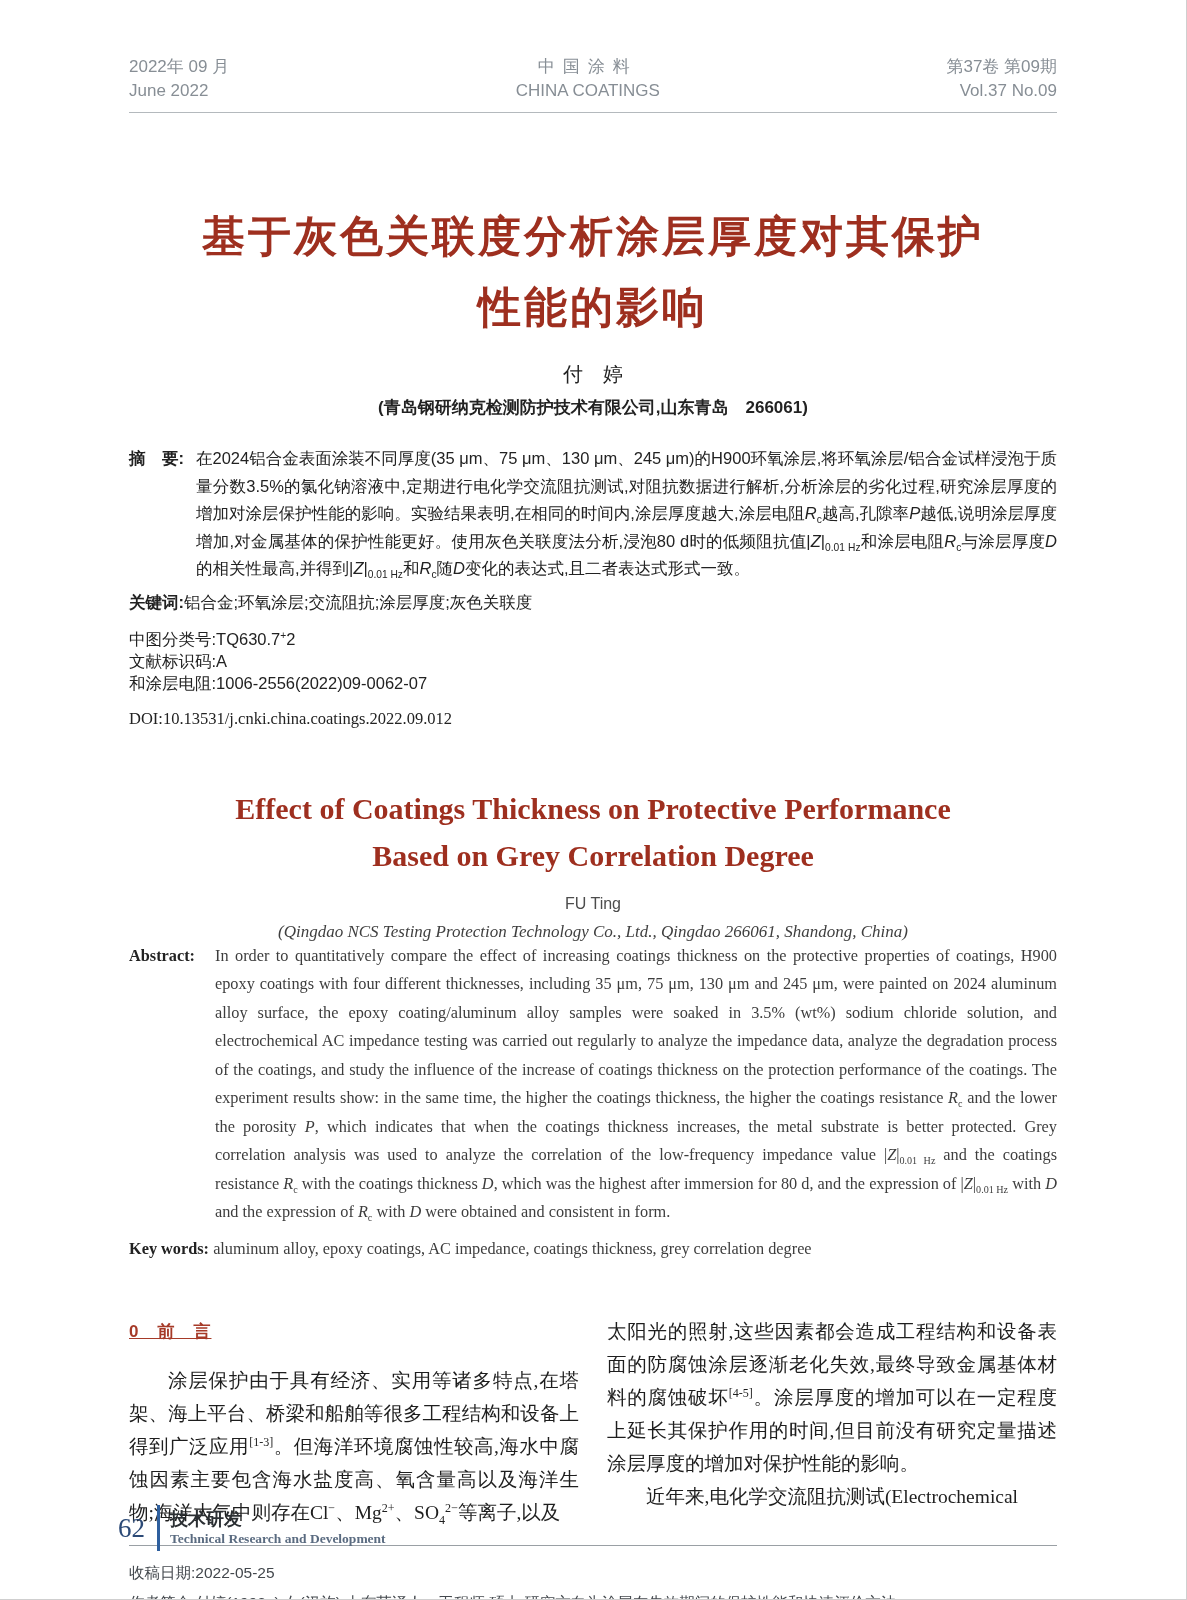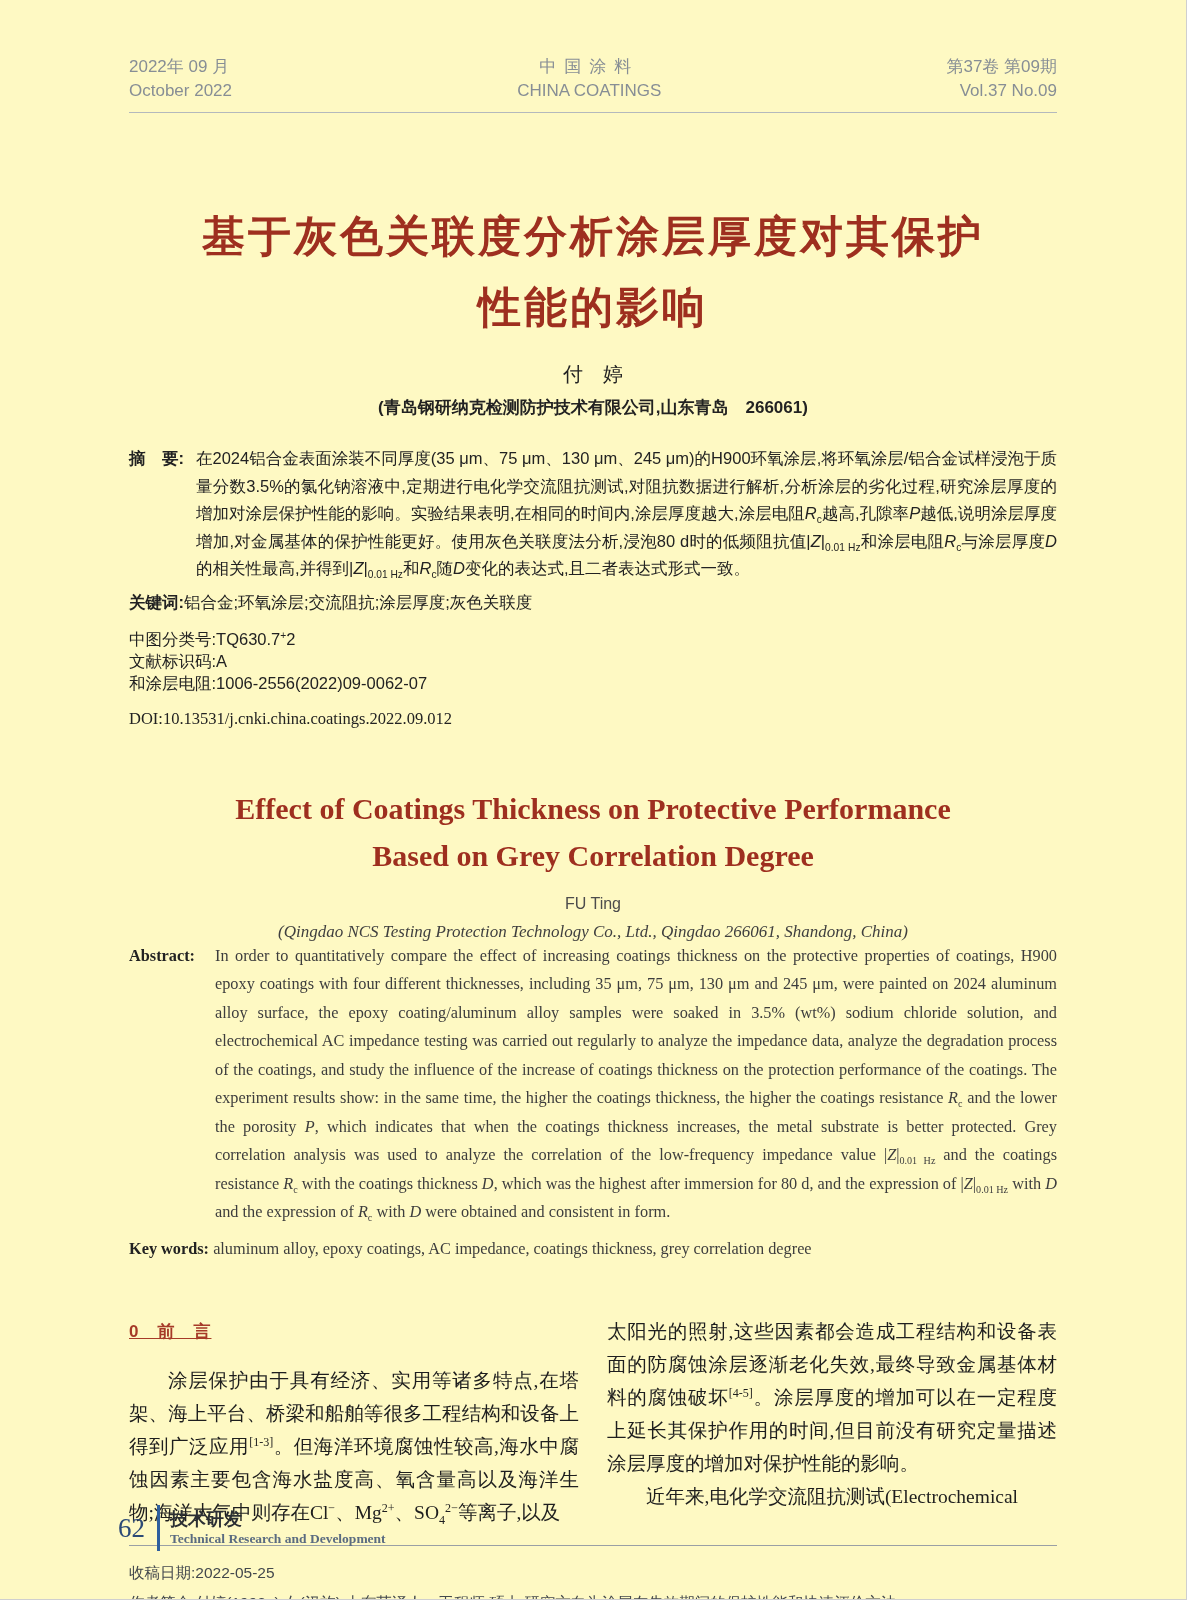--- a/index.html
+++ b/index.html
@@ -9,21 +9,21 @@
     --footer-blue:#2e5f9e;
     --footer-num-blue:#2c4a77;
     --footer-en-gray:#5a6b80;
     --rule-gray:#9aa0a5;
     --body-ink:#1e1e1e;
     --en-ink:#3d3d3d;
   }
   *{margin:0;padding:0;box-sizing:border-box;}
   html,body{background:#e9e9e9;}
   .page{
-    width:1187px;height:1600px;background:#fef9c3;position:relative;
+    width:1187px;height:1600px;background:#ffffff;position:relative;
     padding:55px 129px 0 129px;overflow:hidden;
     font-family:"Liberation Sans",sans-serif;color:var(--body-ink);
     border-right:1px solid #cfcfcf;border-bottom:1px solid #cfcfcf;
   }
   
   .jheader{display:flex;justify-content:space-between;align-items:flex-end;
     border-bottom:1px solid #b4b9bd;padding-bottom:9px;color:var(--header-gray);
     font-size:17px;line-height:24px;}
   .jheader .cell{display:flex;flex-direction:column;}
   .jheader .c-center{text-align:center;}
@@ -81,21 +81,21 @@
   .i{font-style:italic;}
 </style>
 </head>
 <body>
 
 <div class="page">
 
   <div class="jheader">
     <div class="cell c-left">
       <span>2022年 09 月</span>
-      <span>October 2022</span>
+      <span>June 2022</span>
     </div>
     <div class="cell c-center">
       <span class="cn">中国涂料</span>
       <span>CHINA COATINGS</span>
     </div>
     <div class="cell c-right">
       <span>第37卷 第09期</span>
       <span>Vol.37 No.09</span>
     </div>
   </div>

